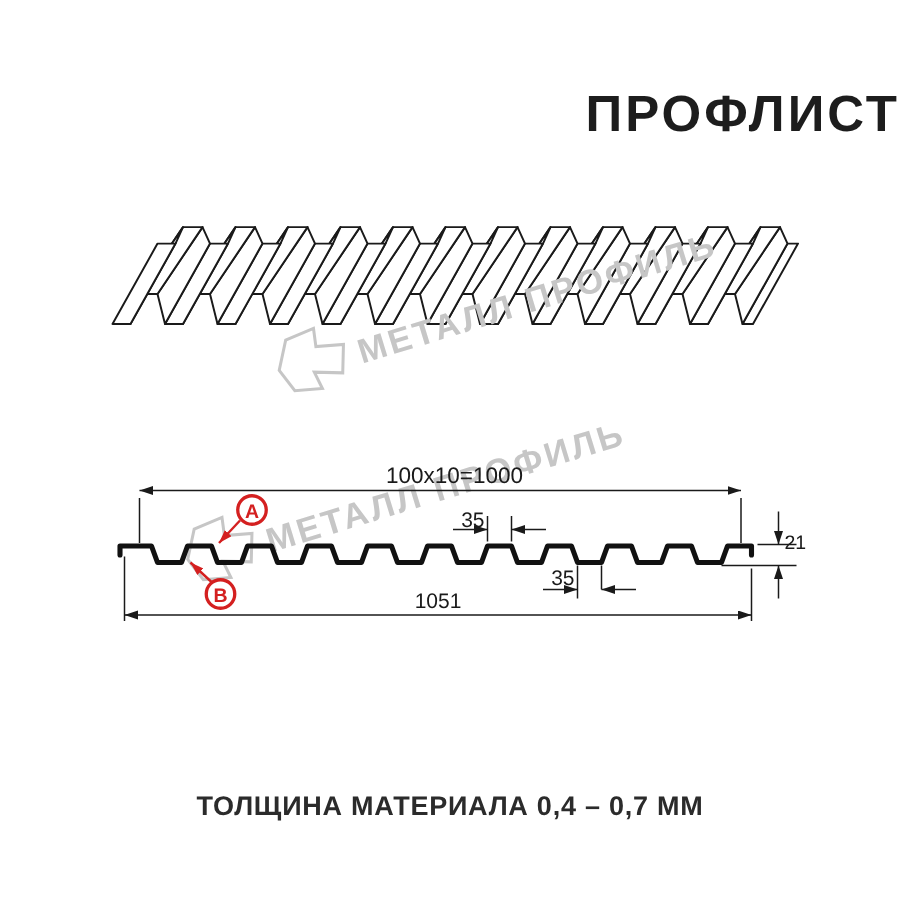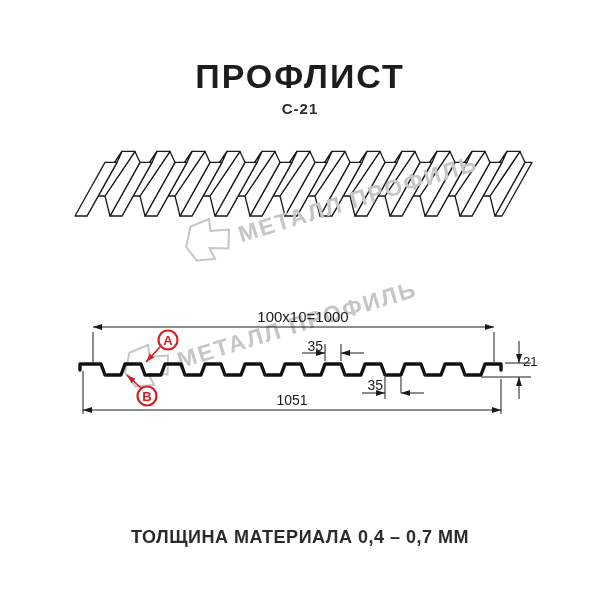--- a/index.html
+++ b/index.html
@@ -1,35 +1,34 @@
 <!DOCTYPE html>
 <html><head>
 <meta charset="utf-8">
 <style>
   html,body{margin:0;padding:0;background:#fff;}
   #page{position:relative;width:600px;height:600px;background:#ffffff;overflow:hidden;
         font-family:"Liberation Sans", sans-serif;}
-  .title{position:absolute;left:0;top:57px;width:600px;text-align:center;
+  .title{position:absolute;left:0;top:57px;width:600px;text-align:right;
          font-size:34px;font-weight:bold;letter-spacing:2px;color:#1d1d1d;}
   .subtitle{position:absolute;left:0;top:100px;width:600px;text-align:center;
          font-size:15px;font-weight:bold;letter-spacing:1px;color:#2b2b2b;}
   .footer{position:absolute;left:0;top:527px;width:600px;text-align:center;
          font-size:18px;font-weight:bold;letter-spacing:0.5px;color:#2b2b2b;}
   svg{position:absolute;left:0;top:0;}
   .dimtext{font-family:"Liberation Sans", sans-serif;fill:#1a1a1a;}
   .wmtext{font-family:"Liberation Sans", sans-serif;font-weight:bold;fill:#c6c6c6;letter-spacing:2px;}
   .callout-letter{font-family:"Liberation Sans", sans-serif;font-weight:bold;fill:#d42020;}
 </style>
 </head>
 <body>
 
 <div id="page">
 
   <div class="title">ПРОФЛИСТ</div>
-  <div class="subtitle">С-21</div>
 
   <svg id="drawing" width="600" height="600" viewBox="0 0 600 600">
     <defs>
       <marker id="arrBlk" markerWidth="10" markerHeight="8" refX="9" refY="3" orient="auto" markerUnits="userSpaceOnUse">
         <path d="M0,0 L9,3 L0,6 Z" fill="#1a1a1a"></path>
       </marker>
       <marker id="arrRed" markerWidth="10" markerHeight="8" refX="9" refY="3" orient="auto" markerUnits="userSpaceOnUse">
         <path d="M0,0 L9,3 L0,6 Z" fill="#d42020"></path>
       </marker>
     </defs>

